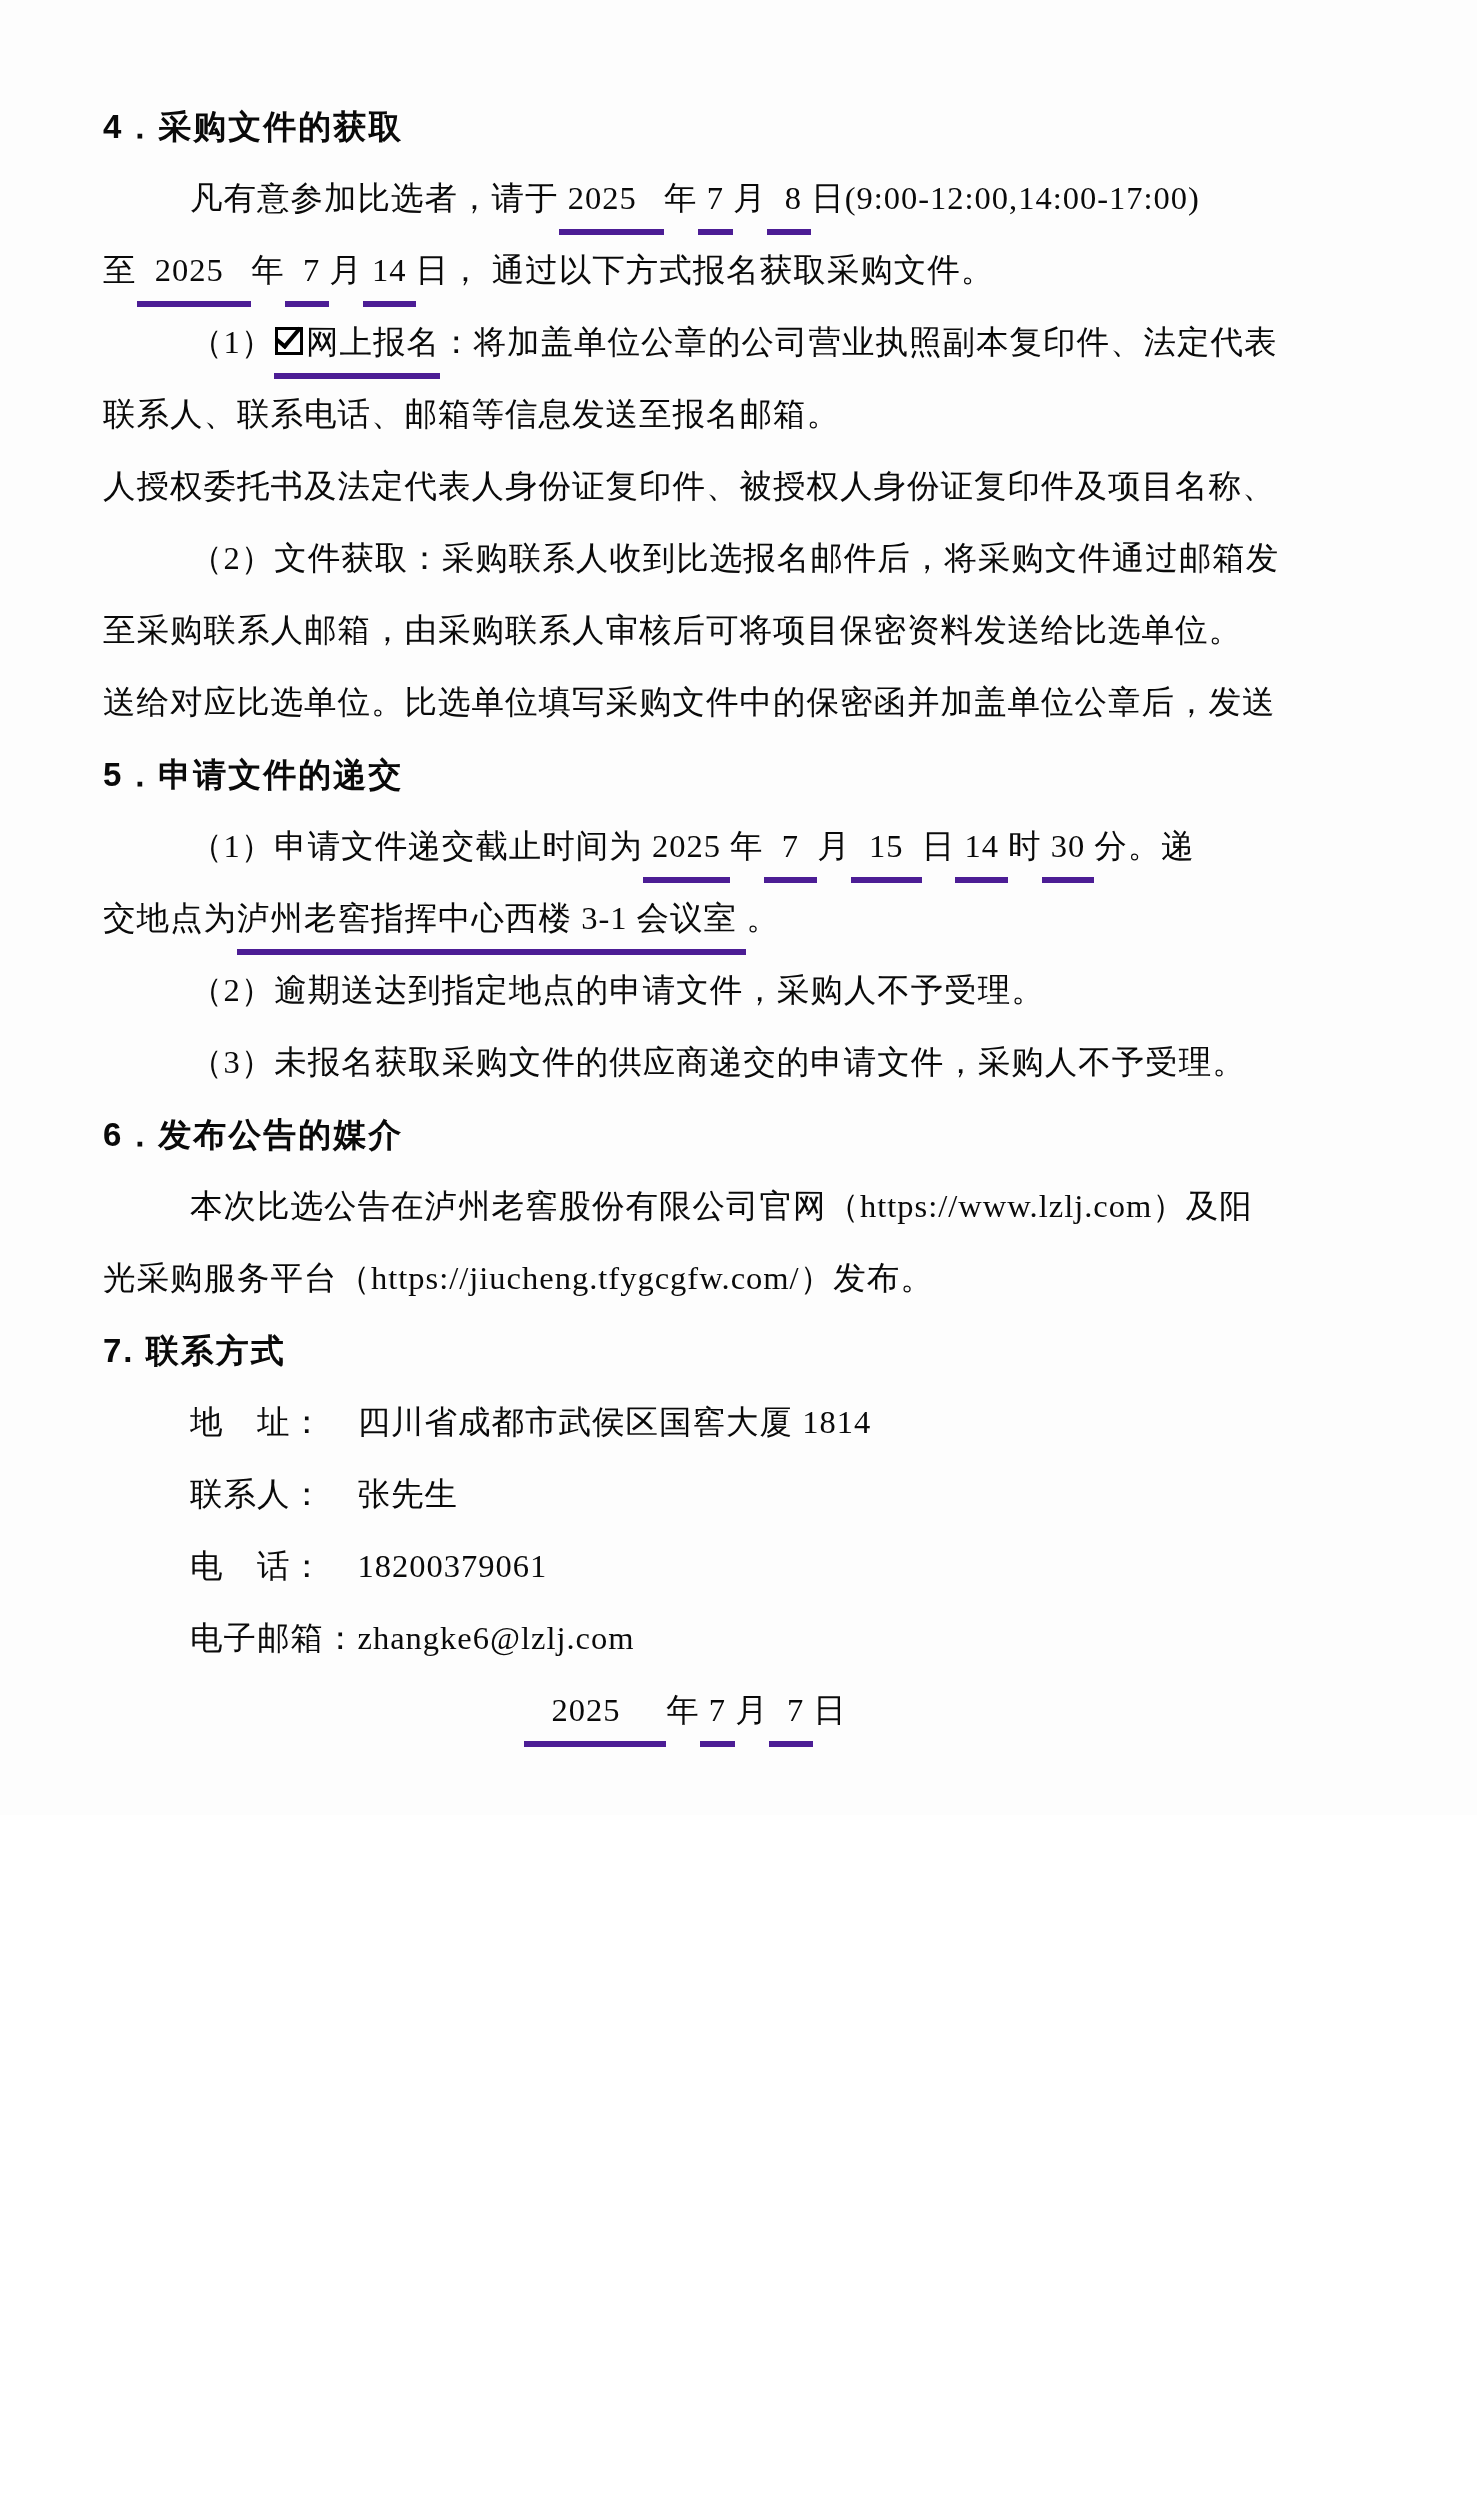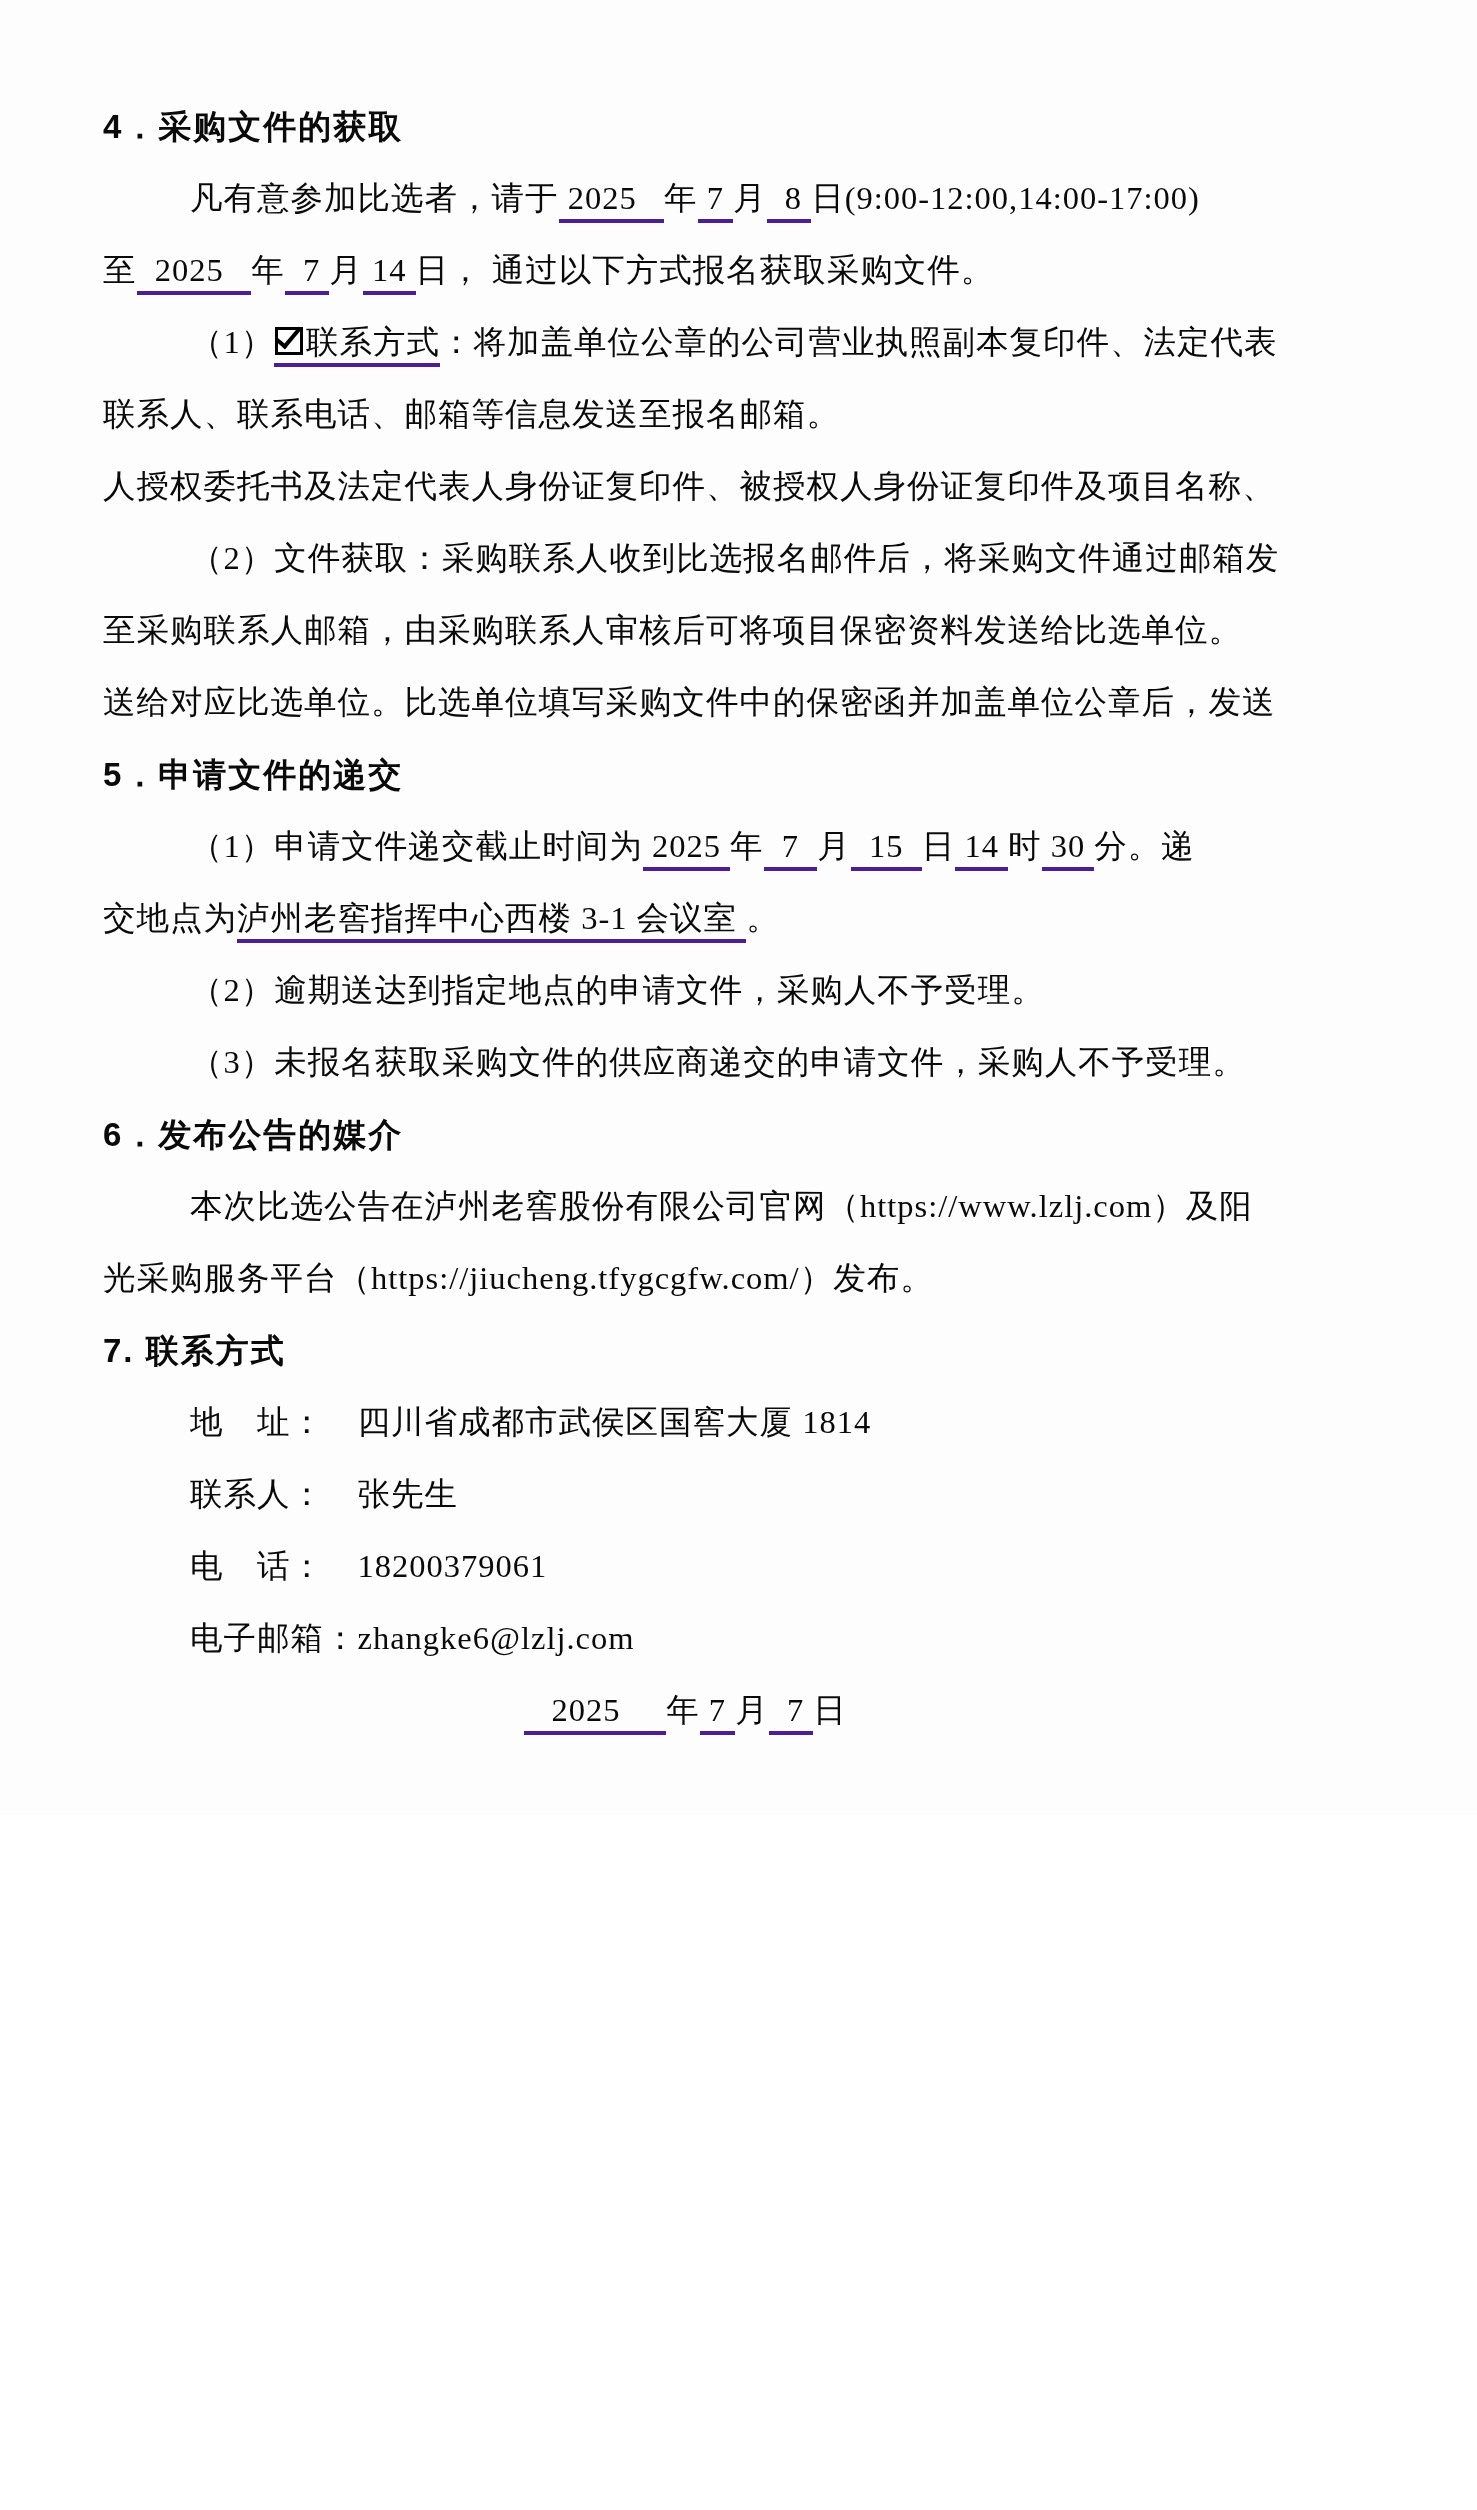--- a/index.html
+++ b/index.html
@@ -25,22 +25,22 @@
   }
   .line.heading {
     font-family:"Liberation Sans","DejaVu Sans",sans-serif;
     font-weight:bold;
     font-size:33px;
     letter-spacing:2px;
   }
   .line.indent { padding-left:87px; }
   .line.right { text-align:center; padding-right:108px; }
   .u {
-    border-bottom:4px solid #4c1d95;
-    padding-bottom:3px;
+    border-bottom:6px solid #4c1d95;
+    padding-bottom:13px;
   }
   .cb {
     display:inline-block;
     width:21.7px; height:21.7px;
     border:3px solid #000;
     position:relative;
     vertical-align:-2px;
     margin:0 3px 0 1px;
   }
   .cb::after {
@@ -60,21 +60,21 @@
   }
 </style>
 </head>
 <body>
 
 <div class="page">
   <div class="content">
       <div class="line heading">4．采购文件的获取</div>
       <div class="line indent"><span>凡有意参加比选者，请于</span><span class="u"> 2025   </span><span>年</span><span class="u"> 7 </span><span>月</span><span class="u">  8 </span><span>日(9:00-12:00,14:00-17:00)</span></div>
       <div class="line"><span>至</span><span class="u">  2025   </span><span>年</span><span class="u">  7 </span><span>月</span><span class="u"> 14 </span><span>日， 通过以下方式报名获取采购文件。</span></div>
-      <div class="line indent"><span>（1）</span><span class="u"><span class="cb"></span></span><span class="u">联系方式</span><span>：将加盖单位公章的公司营业执照副本复印件、法定代表</span></div>
+      <div class="line indent"><span>（1）</span><span class="u"><span class="cb"></span></span><span class="u">网上报名</span><span>：将加盖单位公章的公司营业执照副本复印件、法定代表</span></div>
       <div class="line"><span>联系人、联系电话、邮箱等信息发送至报名邮箱。</span></div>
       <div class="line"><span>人授权委托书及法定代表人身份证复印件、被授权人身份证复印件及项目名称、</span></div>
       <div class="line indent"><span>（2）文件获取：采购联系人收到比选报名邮件后，将采购文件通过邮箱发</span></div>
       <div class="line"><span>至采购联系人邮箱，由采购联系人审核后可将项目保密资料发送给比选单位。</span></div>
       <div class="line"><span>送给对应比选单位。比选单位填写采购文件中的保密函并加盖单位公章后，发送</span></div>
       <div class="line heading">5．申请文件的递交</div>
       <div class="line indent"><span>（1）申请文件递交截止时间为</span><span class="u"> 2025 </span><span>年</span><span class="u">  7  </span><span>月</span><span class="u">  15  </span><span>日</span><span class="u"> 14 </span><span>时</span><span class="u"> 30 </span><span>分。递</span></div>
       <div class="line"><span>交地点为</span><span class="u">泸州老窖指挥中心西楼 3-1 会议室 </span><span>。</span></div>
       <div class="line indent"><span>（2）逾期送达到指定地点的申请文件，采购人不予受理。</span></div>
       <div class="line indent"><span>（3）未报名获取采购文件的供应商递交的申请文件，采购人不予受理。</span></div>

